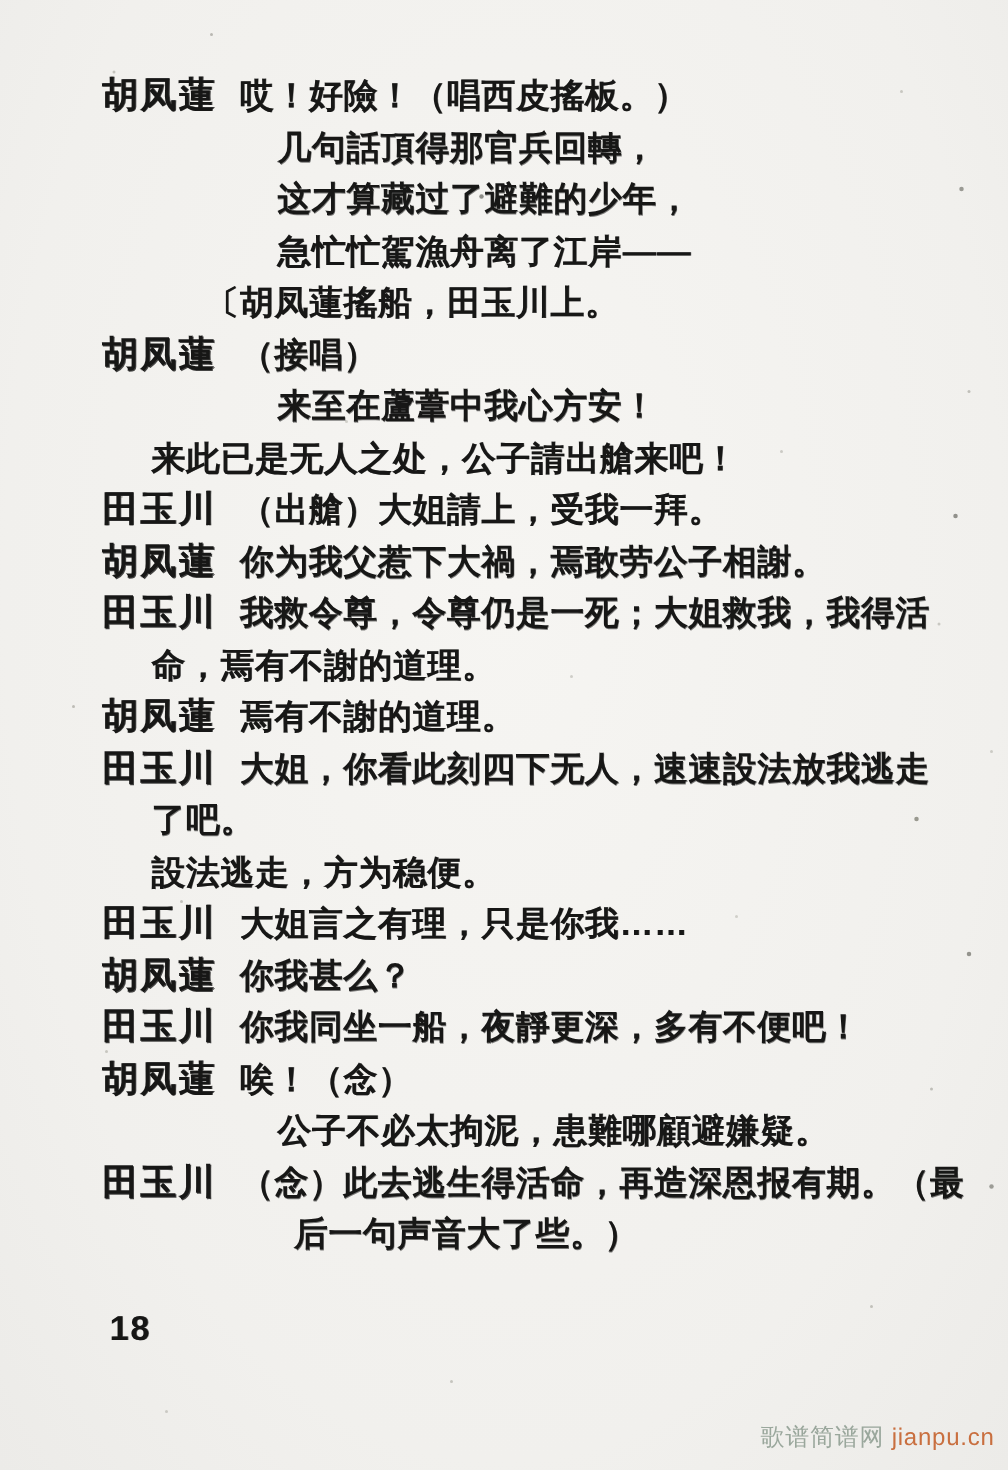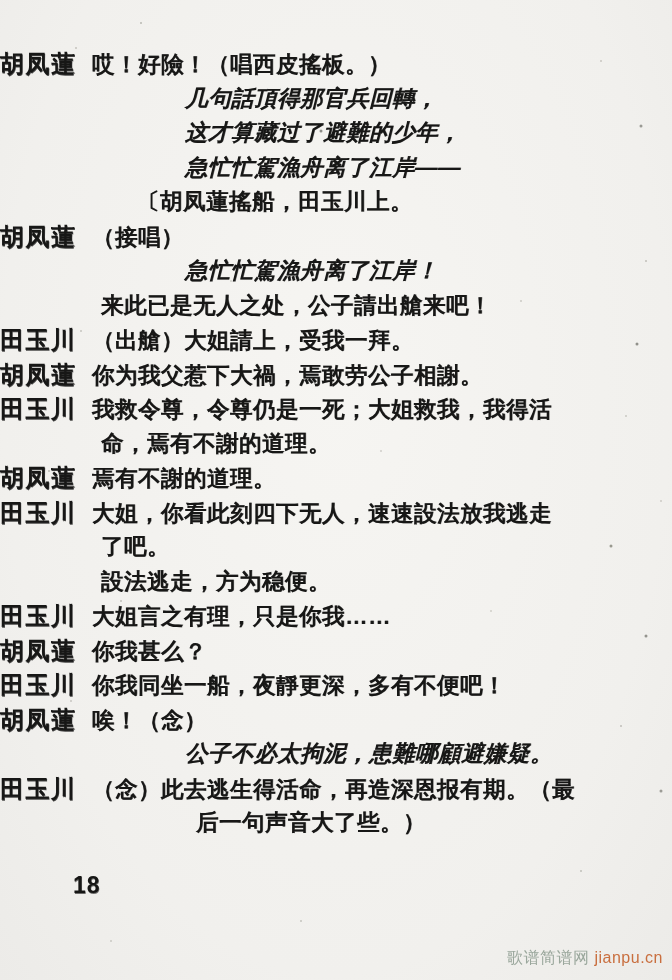--- a/index.html
+++ b/index.html
@@ -46,22 +46,22 @@
   .line {
     height: 34.5px;
     line-height: 34.5px;
     white-space: nowrap;
     font-size: 22.5px;
     font-weight: 700;
     color: #171716;
     letter-spacing: 0.5px;
     text-shadow: 0.4px 0.4px 0 rgba(20,20,20,0.55);
   }
-  .line.dialogue { }
-  .line.verse    { padding-left: 185px; font-style: italic; }
+  .line.dialogue { padding-left: 68px; }
+  .line.verse    { padding-left: 185px; }
   .line.stage    { padding-left: 97px; margin-left: 40px; }
   .line.cont     { padding-left: 101px; }
   .line.note     { padding-left: 196px; }
   .speaker {
     display: inline-block;
     width: 92px;
     font-size: 24px;
     font-weight: 900;
     letter-spacing: 1.5px;
     text-shadow: 0.6px 0.6px 0 rgba(10,10,10,0.75);
@@ -94,21 +94,21 @@
 <div class="page">
   <div class="noise"></div>
 
   <div class="text-block" id="script-lines">
       <div class="line dialogue"><span class="speaker">胡凤蓮</span><span class="text">哎！好險！（唱西皮搖板。）</span></div>
       <div class="line verse"><span class="text">几句話頂得那官兵回轉，</span></div>
       <div class="line verse"><span class="text">这才算藏过了避難的少年，</span></div>
       <div class="line verse"><span class="text">急忙忙駕漁舟离了江岸——</span></div>
       <div class="line stage"><span class="text">〔胡凤蓮搖船，田玉川上。</span></div>
       <div class="line dialogue"><span class="speaker">胡凤蓮</span><span class="text">（接唱）</span></div>
-      <div class="line verse"><span class="text">急忙忙駕漁舟离了江岸！</span></div>
+      <div class="line verse"><span class="text">来至在蘆葦中我心方安！</span></div>
       <div class="line cont"><span class="text">来此已是无人之处，公子請出艙来吧！</span></div>
       <div class="line dialogue"><span class="speaker">田玉川</span><span class="text">（出艙）大姐請上，受我一拜。</span></div>
       <div class="line dialogue"><span class="speaker">胡凤蓮</span><span class="text">你为我父惹下大禍，焉敢劳公子相謝。</span></div>
       <div class="line dialogue"><span class="speaker">田玉川</span><span class="text">我救令尊，令尊仍是一死；大姐救我，我得活</span></div>
       <div class="line cont"><span class="text">命，焉有不謝的道理。</span></div>
       <div class="line dialogue"><span class="speaker">胡凤蓮</span><span class="text">焉有不謝的道理。</span></div>
       <div class="line dialogue"><span class="speaker">田玉川</span><span class="text">大姐，你看此刻四下无人，速速設法放我逃走</span></div>
       <div class="line cont"><span class="text">了吧。</span></div>
       <div class="line cont"><span class="text">設法逃走，方为稳便。</span></div>
       <div class="line dialogue"><span class="speaker">田玉川</span><span class="text">大姐言之有理，只是你我……</span></div>

